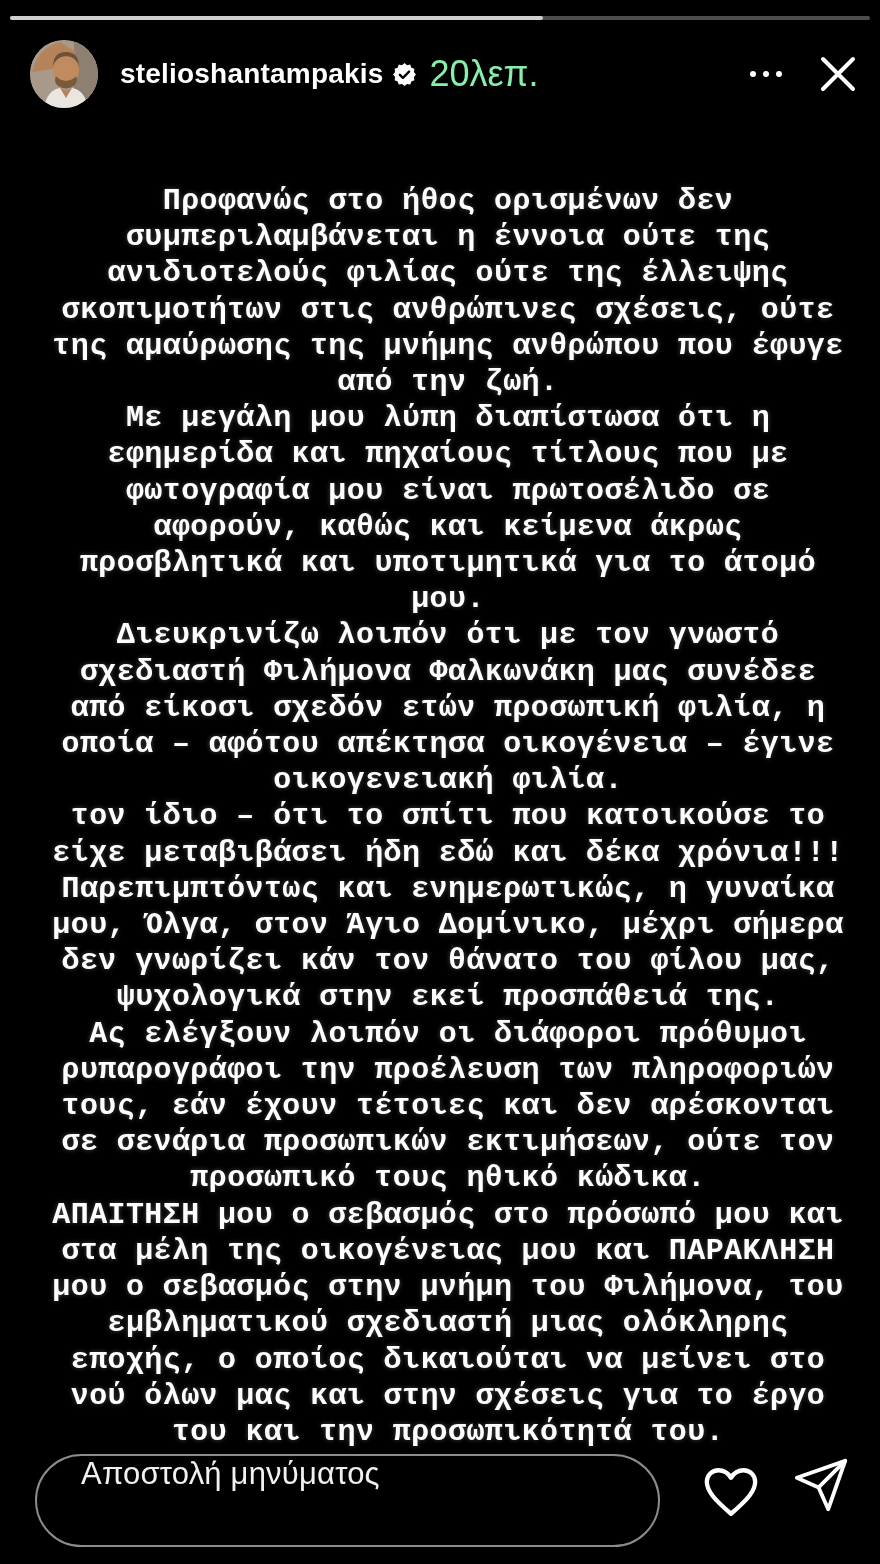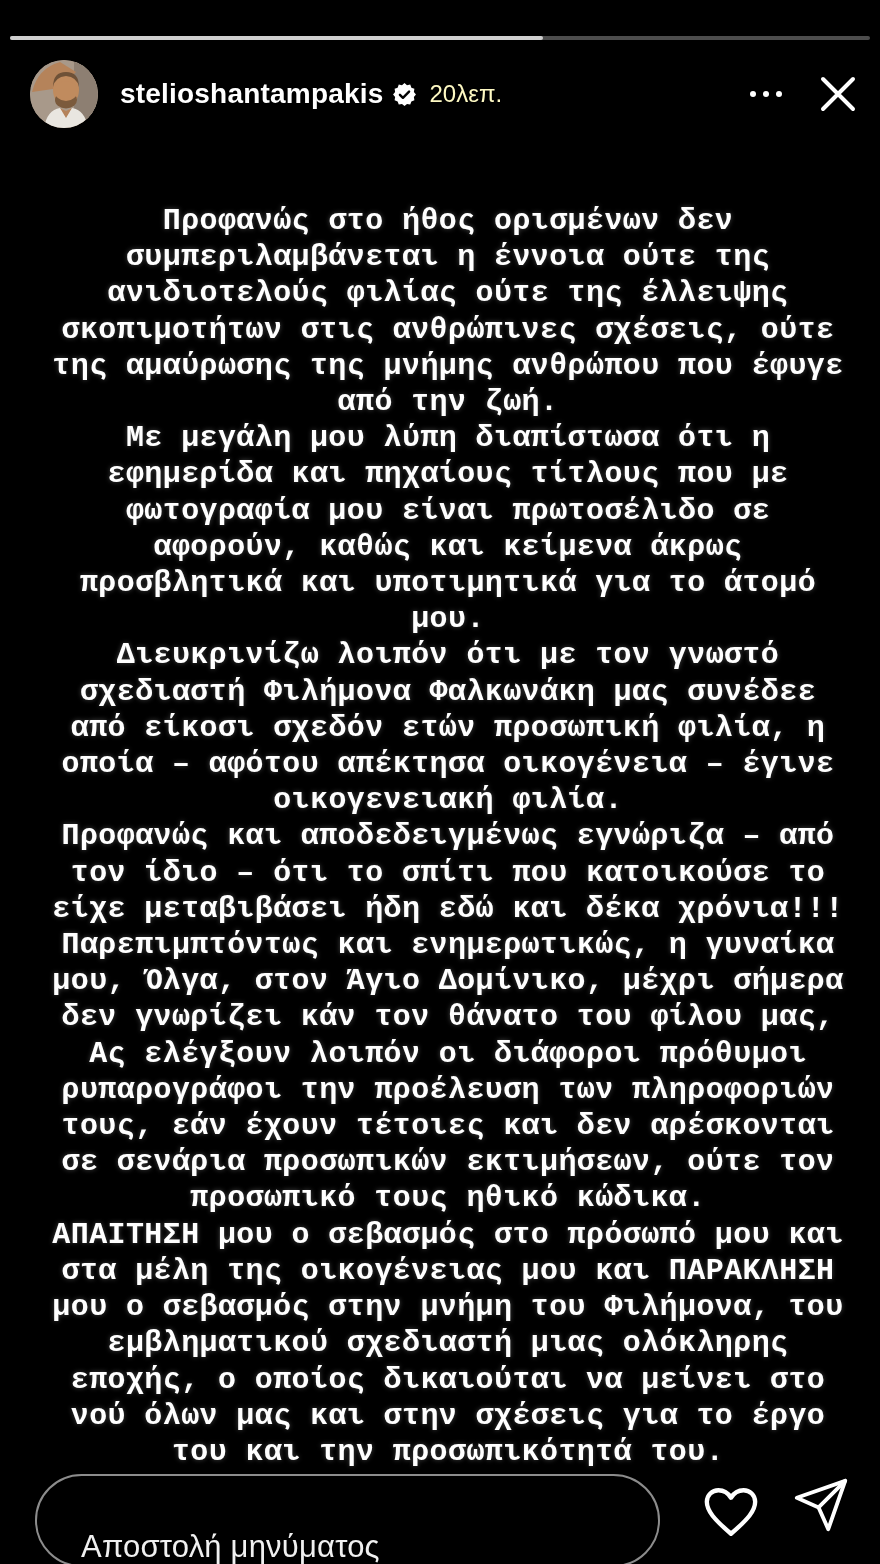--- a/index.html
+++ b/index.html
@@ -2,21 +2,21 @@
 <html><head>
 <meta charset="utf-8">
 <style>
   * { box-sizing: border-box; margin: 0; padding: 0; }
   html, body { background: #000; }
   body {
     width: 880px; height: 1564px;
     position: relative; overflow: hidden;
     font-family: "Liberation Sans", sans-serif;
   }
-  .screen { position: absolute; inset: 0; background: #000; margin-top: 20px; }
+  .screen { position: absolute; inset: 0; background: #000; }
 
   
   .progress-track {
     position: absolute; top: 16px; left: 10px; right: 10px; height: 4px;
     background: #4d4d4d; border-radius: 2px;
   }
   .progress-fill {
     height: 100%; background: #cfcfcf; border-radius: 2px; width: 62%;
   }
 
@@ -27,21 +27,21 @@
   }
   .avatar {
     width: 68px; height: 68px; border-radius: 50%; overflow: hidden;
     flex: 0 0 auto; cursor: pointer; background: #a8998a;
   }
   .username {
     margin-left: 22px; color: #fff; font-size: 28px; font-weight: 700;
     letter-spacing: 0.2px; cursor: pointer; white-space: nowrap;
   }
   .verified { margin-left: 9px; display: inline-flex; flex: 0 0 auto; }
-  .timestamp { margin-left: 12px; color: #fef9c3; font-size: 24px; white-space: nowrap; }
+  .timestamp { margin-left: 12px; color: #86efac; font-size: 36px; white-space: nowrap; }
   .header-spacer { flex: 1 1 auto; }
   button { background: none; border: none; padding: 0; cursor: pointer; }
   .more-btn { display: flex; gap: 7px; align-items: center; margin-right: 28px; padding: 10px 4px; }
   .more-btn .dot { width: 6px; height: 6px; border-radius: 50%; background: #fff; display: block; }
   .close-btn { display: flex; align-items: center; justify-content: center; }
 
   
   .story-body {
     position: absolute; top: 183px; left: 0; right: 0; z-index: 1;
     text-align: center;
@@ -52,21 +52,21 @@
     text-shadow: 0 0 5px rgba(255,255,255,0.28);
   }
   .story-line { white-space: nowrap; padding-left: 16px; }
 
   
   .footer { position: absolute; inset: 0; z-index: 2; pointer-events: none; }
   .footer > * { pointer-events: auto; }
   .message-input {
     position: absolute; left: 35px; top: 1454px; width: 625px; height: 93px;
     border: 2px solid rgba(255,255,255,0.55); border-radius: 47px;
-    display: flex; align-items: flex-end; padding-left: 44px;
+    display: flex; align-items: flex-start; padding-left: 44px;
     background: transparent; cursor: text;
   }
   .placeholder { color: #f0f0f0; font-size: 31px; letter-spacing: 0.2px; }
   .like-btn  { position: absolute; left: 700px; top: 1463px; }
   .share-btn { position: absolute; left: 792px; top: 1456px; }
 </style>
 </head>
 <body>
 
 <div class="screen">
@@ -128,26 +128,26 @@
       <div class="story-line">εφημερίδα και πηχαίους τίτλους που με</div>
       <div class="story-line">φωτογραφία μου είναι πρωτοσέλιδο σε</div>
       <div class="story-line">αφορούν, καθώς και κείμενα άκρως</div>
       <div class="story-line">προσβλητικά και υποτιμητικά για το άτομό</div>
       <div class="story-line">μου.</div>
       <div class="story-line">Διευκρινίζω λοιπόν ότι με τον γνωστό</div>
       <div class="story-line">σχεδιαστή Φιλήμονα Φαλκωνάκη μας συνέδεε</div>
       <div class="story-line">από είκοσι σχεδόν ετών προσωπική φιλία, η</div>
       <div class="story-line">οποία – αφότου απέκτησα οικογένεια – έγινε</div>
       <div class="story-line">οικογενειακή φιλία.</div>
-      <div class="story-line">Προφανώς και αποδεδειγμένως εγνώριζα – από</div>
       <div class="story-line">τον ίδιο – ότι το σπίτι που κατοικούσε το</div>
       <div class="story-line">είχε μεταβιβάσει ήδη εδώ και δέκα χρόνια!!!</div>
       <div class="story-line">Παρεπιμπτόντως και ενημερωτικώς, η γυναίκα</div>
       <div class="story-line">μου, Όλγα, στον Άγιο Δομίνικο, μέχρι σήμερα</div>
       <div class="story-line">δεν γνωρίζει κάν τον θάνατο του φίλου μας,</div>
+      <div class="story-line">ψυχολογικά στην εκεί προσπάθειά της.</div>
       <div class="story-line">Ας ελέγξουν λοιπόν οι διάφοροι πρόθυμοι</div>
       <div class="story-line">ρυπαρογράφοι την προέλευση των πληροφοριών</div>
       <div class="story-line">τους, εάν έχουν τέτοιες και δεν αρέσκονται</div>
       <div class="story-line">σε σενάρια προσωπικών εκτιμήσεων, ούτε τον</div>
       <div class="story-line">προσωπικό τους ηθικό κώδικα.</div>
       <div class="story-line">ΑΠΑΙΤΗΣΗ μου ο σεβασμός στο πρόσωπό μου και</div>
       <div class="story-line">στα μέλη της οικογένειας μου και ΠΑΡΑΚΛΗΣΗ</div>
       <div class="story-line">μου ο σεβασμός στην μνήμη του Φιλήμονα, του</div>
       <div class="story-line">εμβληματικού σχεδιαστή μιας ολόκληρης</div>
       <div class="story-line">εποχής, ο οποίος δικαιούται να μείνει στο</div>

